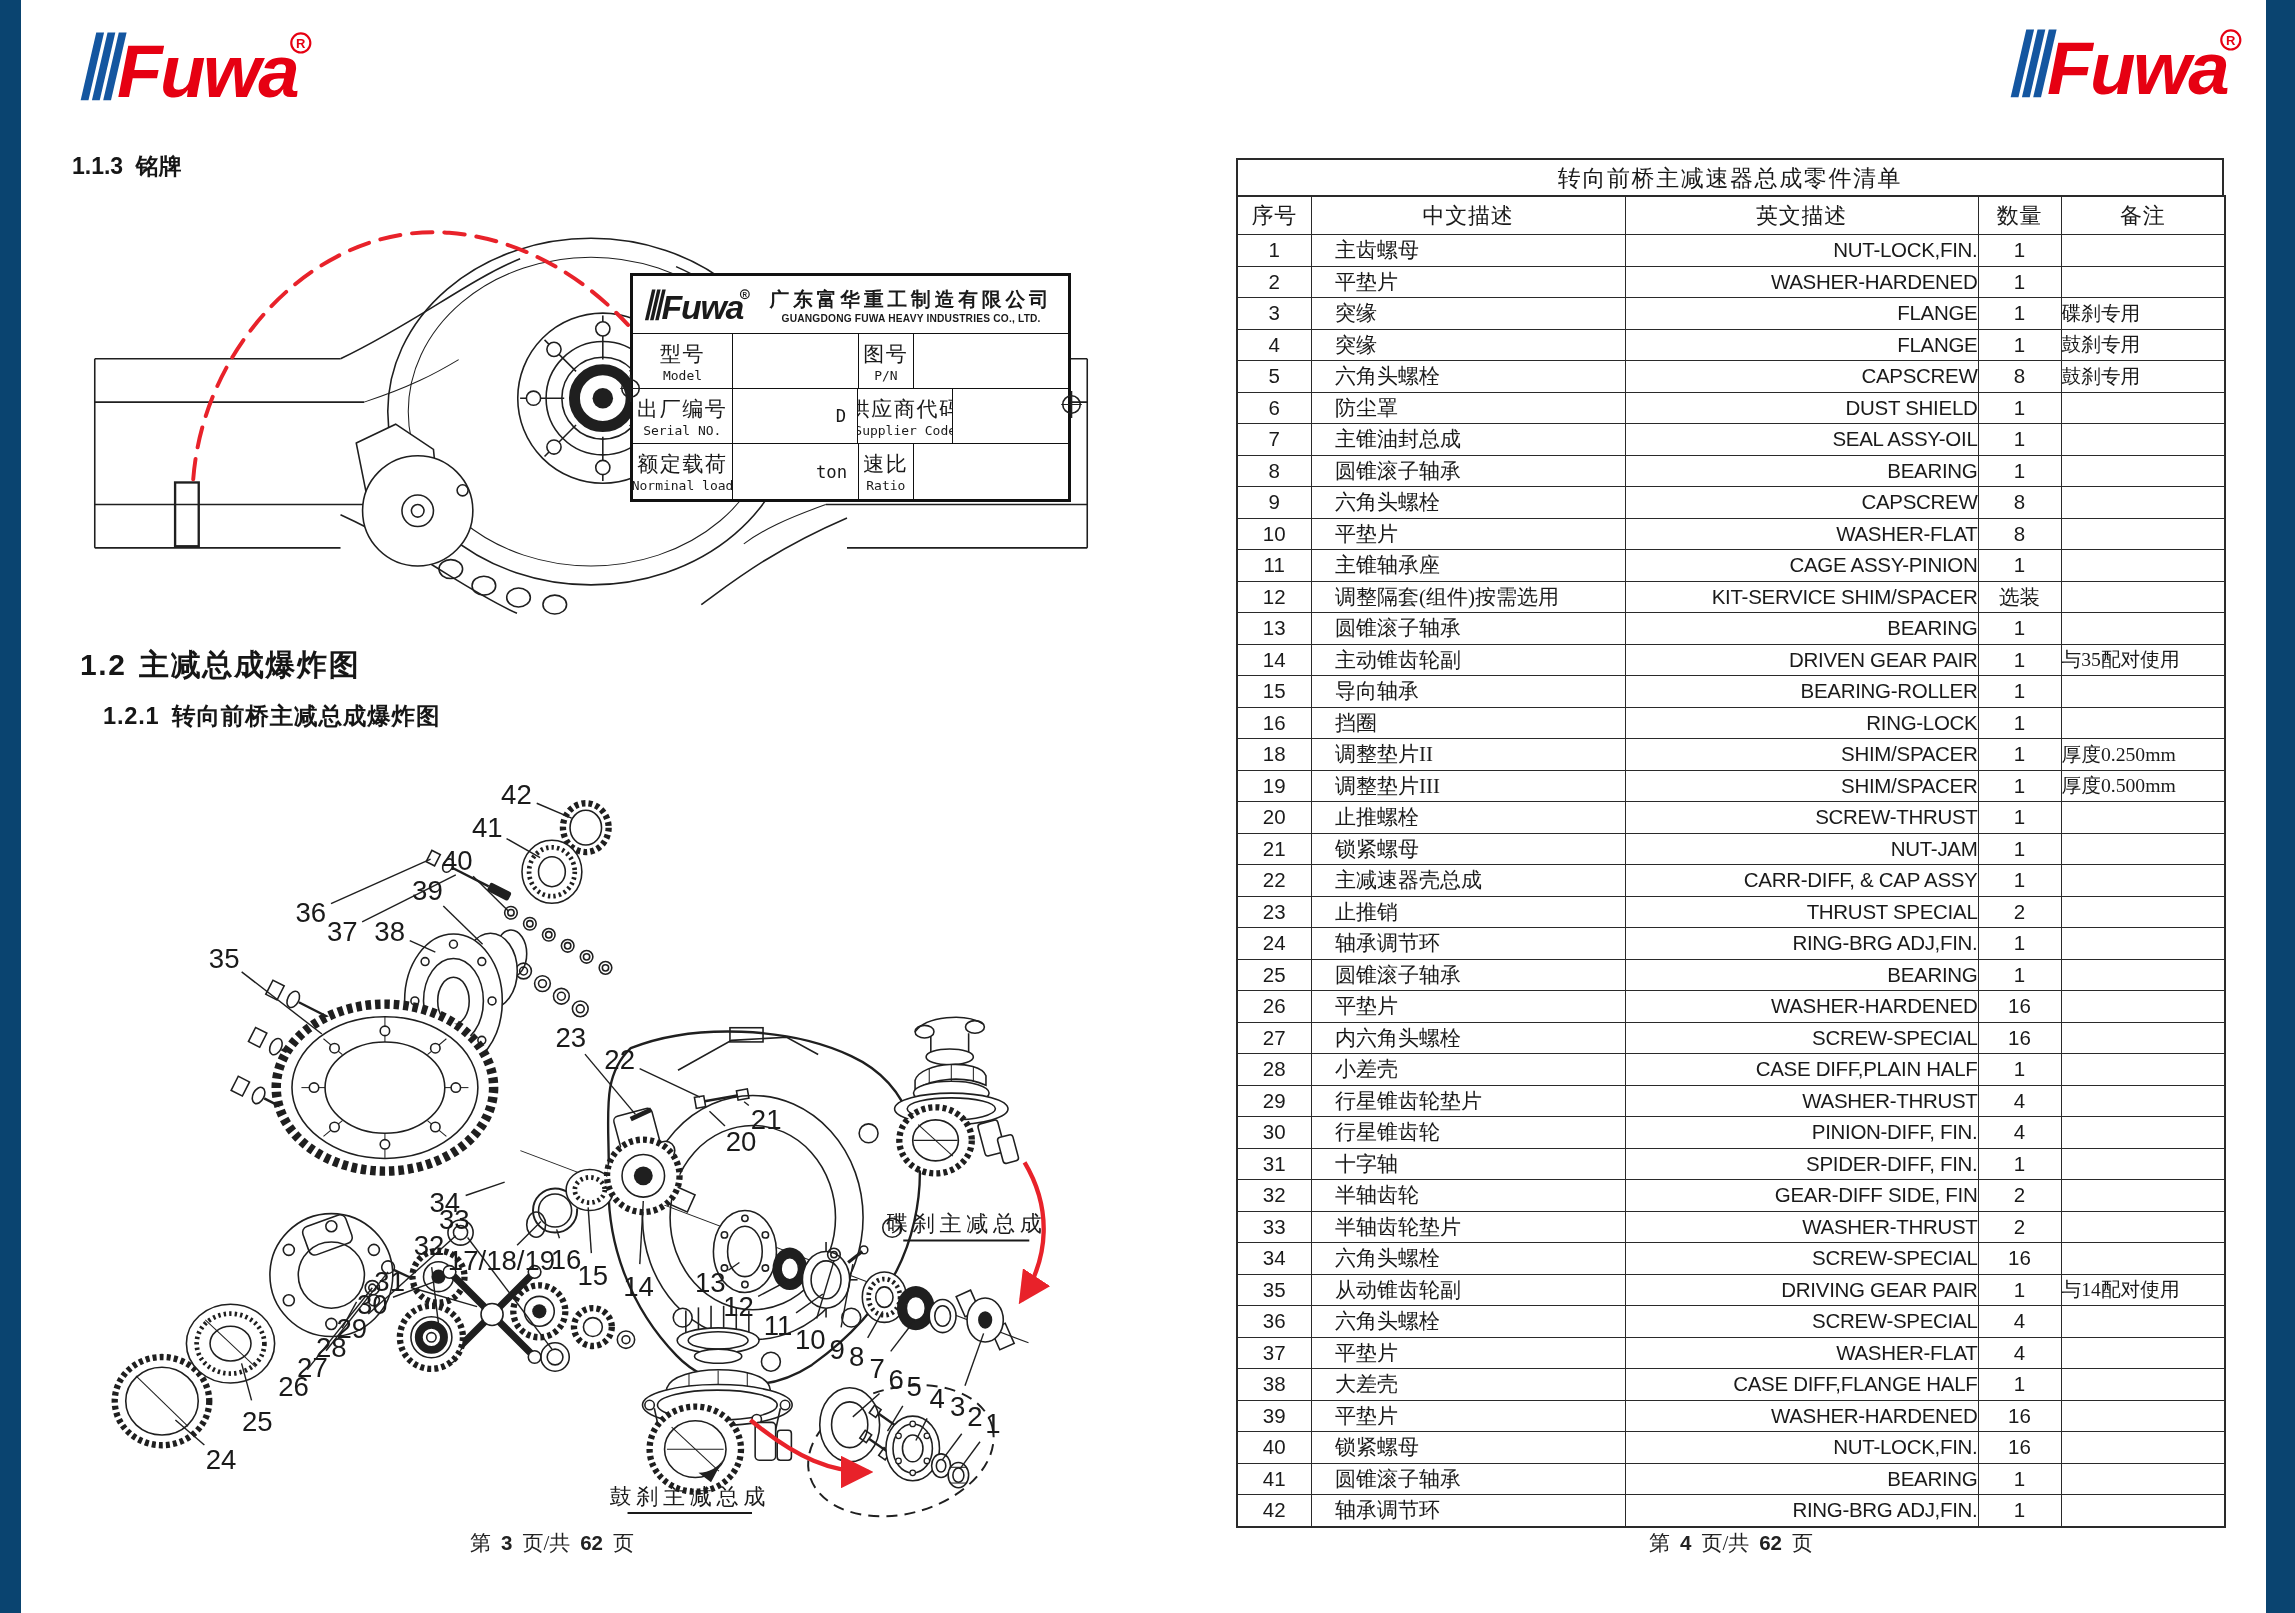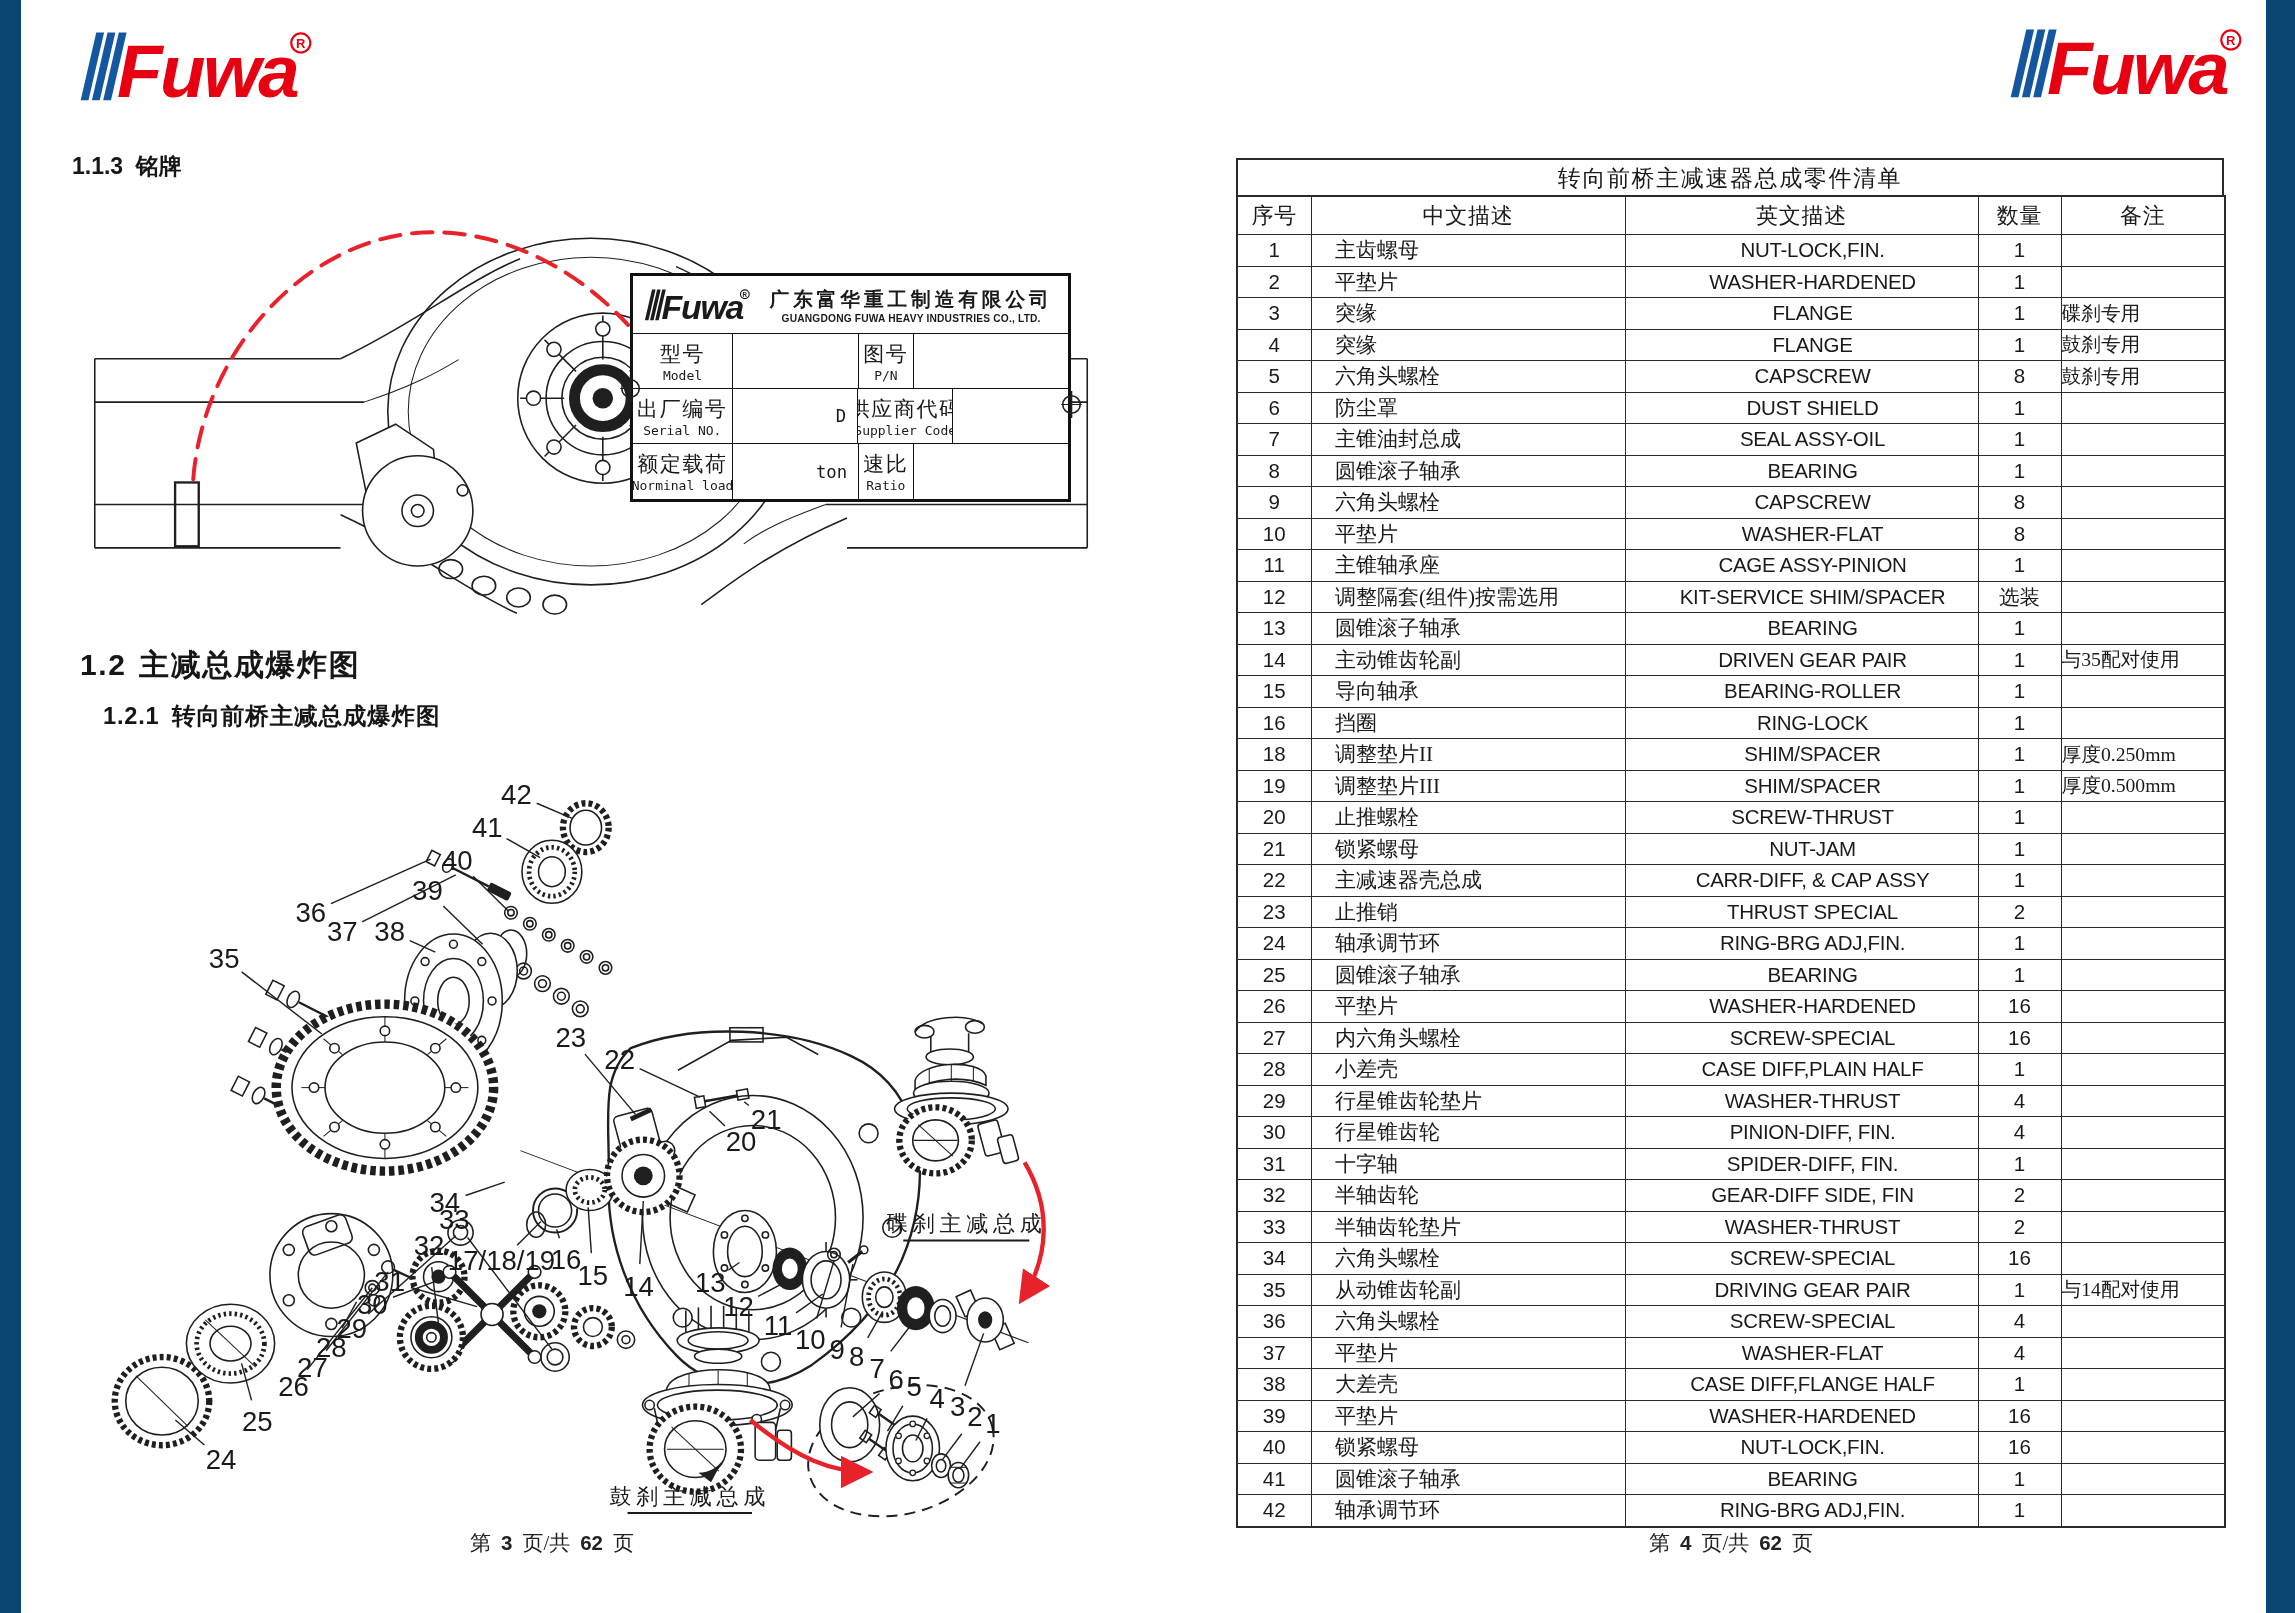--- a/index.html
+++ b/index.html
@@ -46,21 +46,21 @@
   #parts-table{position:absolute;left:1236px;top:158px;width:988px;}
   .pt-title{box-sizing:border-box;border:2.4px solid #2a2a2a;border-bottom:none;height:37px;
             line-height:37px;text-align:center;font-family:"Liberation Serif",serif;
             font-size:23px;letter-spacing:1.6px;}
   #parts-table table{border-collapse:collapse;width:100%;table-layout:fixed;border:2.4px solid #2a2a2a;}
   #parts-table th{border:1.6px solid #2a2a2a;height:35px;font-family:"Liberation Serif",serif;
                   font-size:22px;font-weight:500;letter-spacing:0.8px;}
   #parts-table td{border:1.6px solid #2a2a2a;height:30.5px;padding:0;white-space:nowrap;overflow:hidden;}
   #parts-table td:nth-child(1){text-align:center;font-size:20.5px;}
   #parts-table td:nth-child(2){text-align:left;padding-left:23.6px;font-family:"Liberation Serif",serif;font-size:21px;}
-  #parts-table td:nth-child(3){text-align:center;padding-left:22px;font-size:20.5px;letter-spacing:-0.3px;}
+  #parts-table td:nth-child(3){text-align:right;padding-left:22px;font-size:20.5px;letter-spacing:-0.3px;}
   #parts-table td:nth-child(4){text-align:center;font-size:20.5px;}
   #parts-table td:nth-child(5){text-align:left;font-family:"Liberation Serif",serif;font-size:19.7px;}
 
   
   .ln{fill:none;stroke:#1f1f1f;stroke-width:2;}
   .lnf{fill:#fff;stroke:#1f1f1f;stroke-width:2;}
   .lnt{fill:none;stroke:#1f1f1f;stroke-width:3;}
   .thin{fill:none;stroke:#1f1f1f;stroke-width:1.3;}
   .gear{fill:#fff;stroke:#1f1f1f;stroke-width:12;stroke-dasharray:7 5;}
   .gearsm{fill:#fff;stroke:#1f1f1f;stroke-width:8;stroke-dasharray:5 4;}

